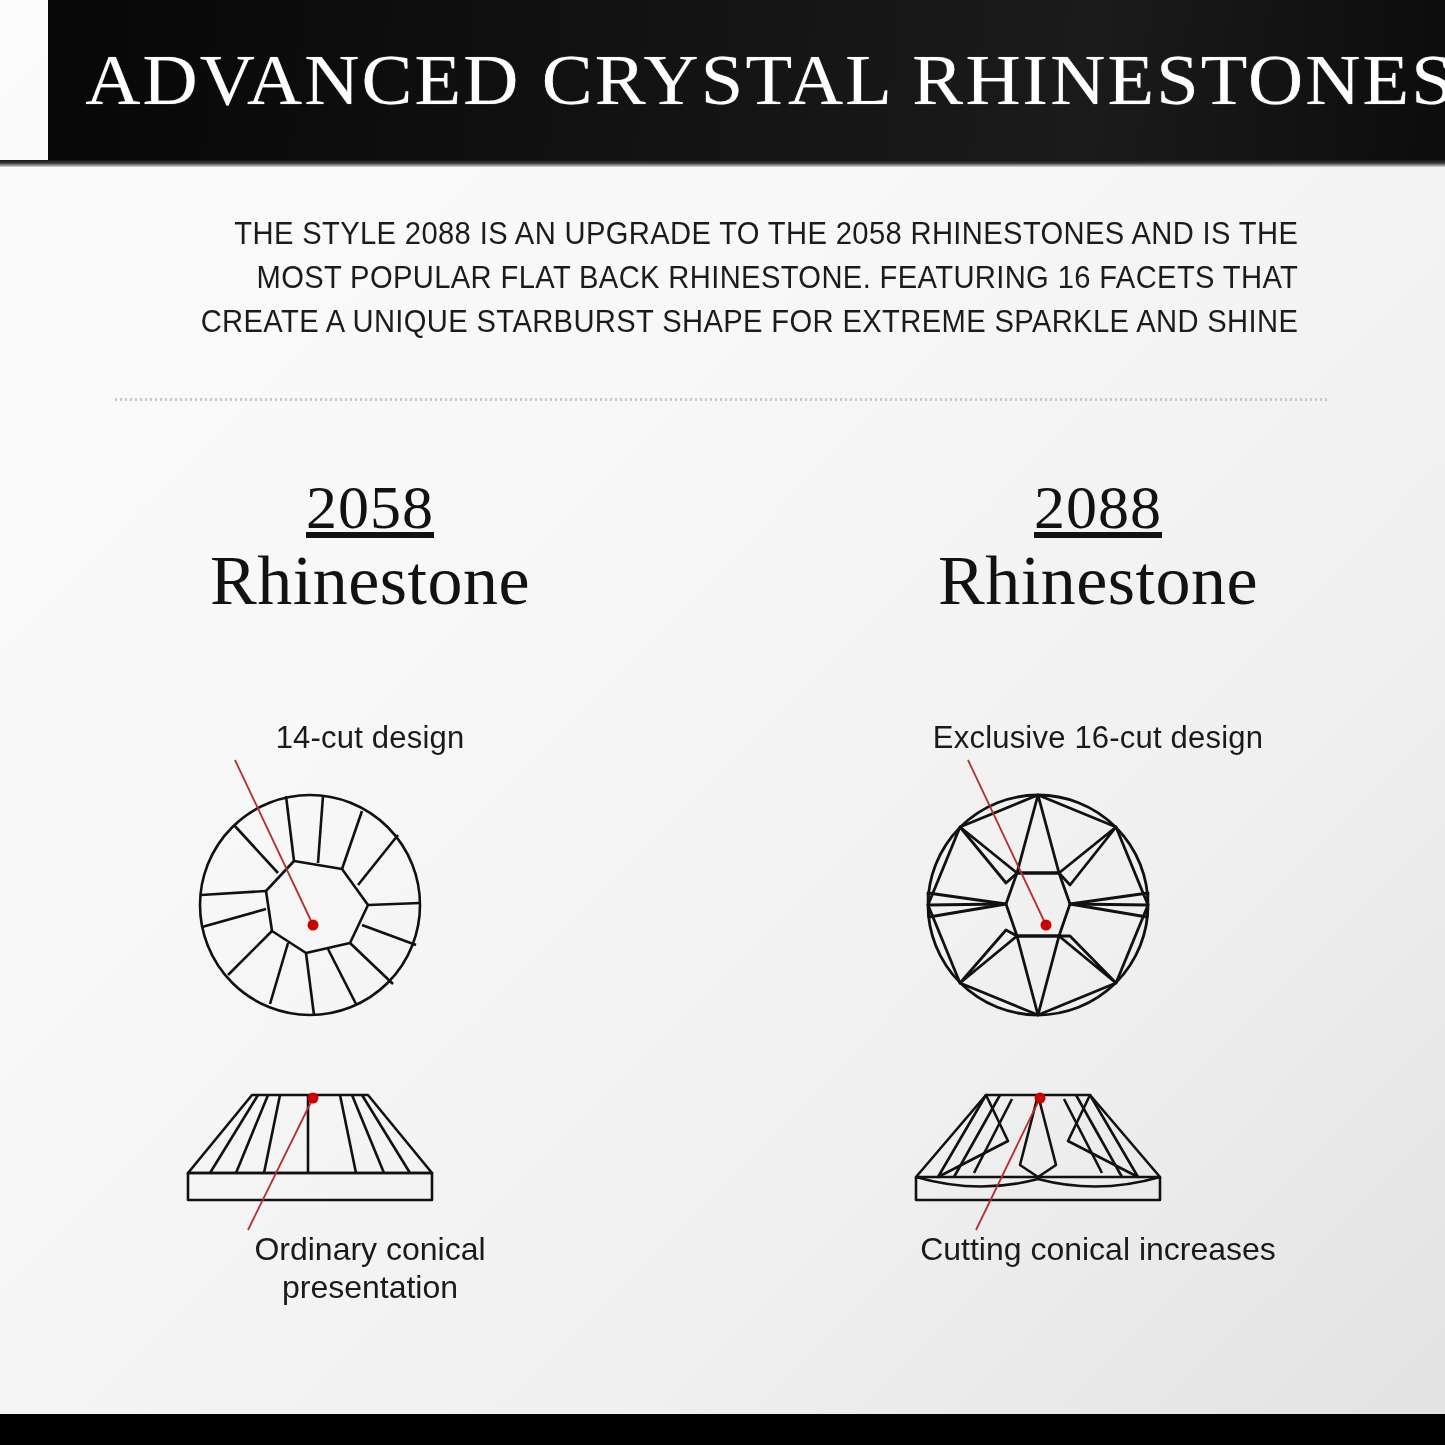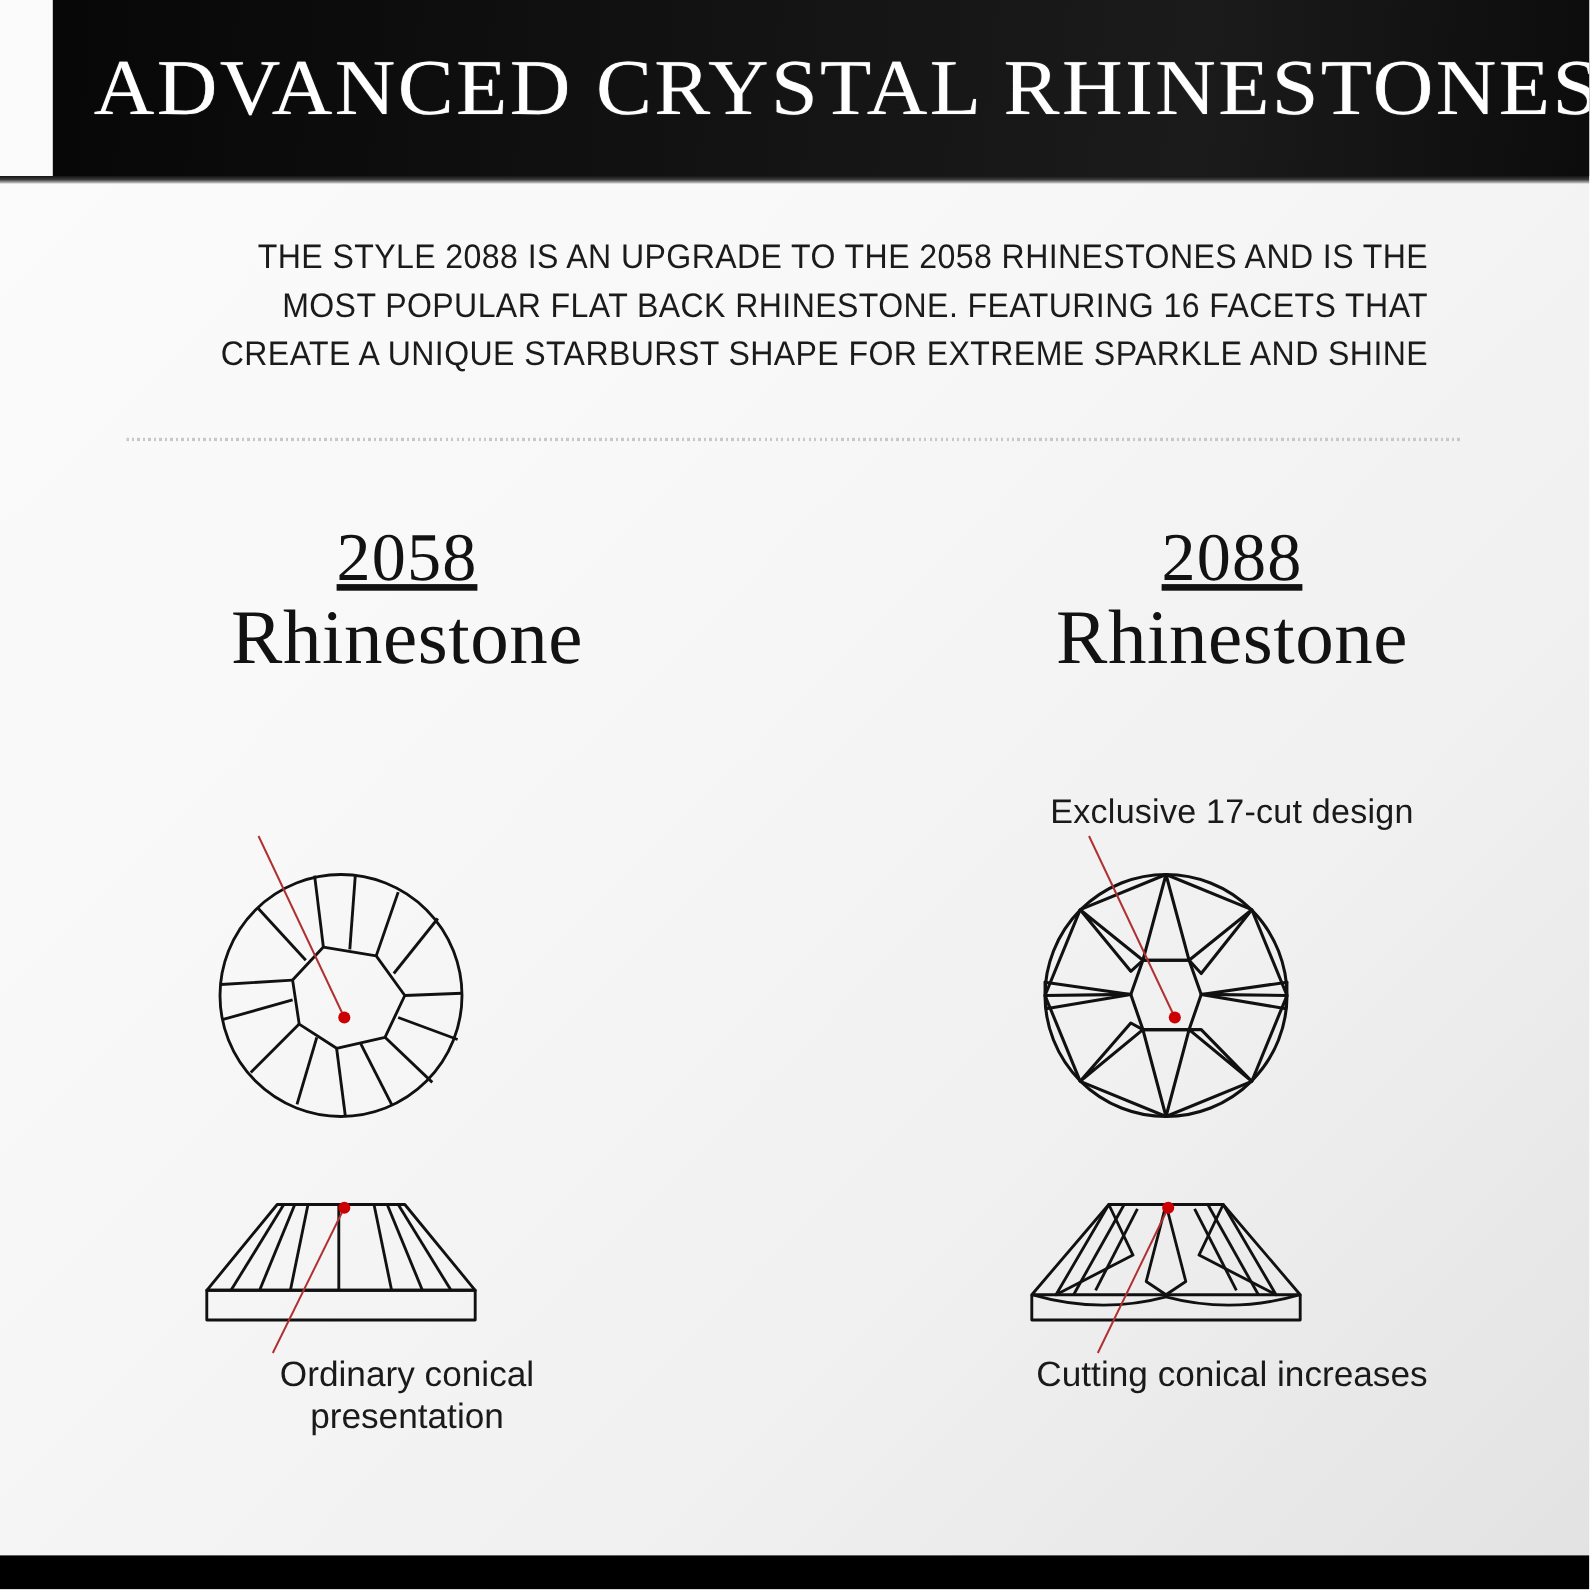--- a/index.html
+++ b/index.html
@@ -78,21 +78,21 @@
         to right, #c8c8c8 0 2px, rgba(255,255,255,0) 2px 5px);
   }
 
   
   .column {
     position: absolute;
     top: 470px;
     width: 620px;
   }
   #column-left  { left: 60px;  }
-  #column-right { left: 810px; }
+  #column-right { left: 788px; }
 
   .col-title {
     font-family: "Liberation Serif", serif;
     color: #121212;
     text-align: center;
     line-height: 74px;
   }
   .col-title .tnum {
     display: block;
     font-size: 62px;
@@ -164,20 +164,21 @@
 
   <div id="divider"></div>
 
   <div class="column" id="column-left">
 
     <div class="col-title">
       <span class="tnum">2058</span>
       <span class="tword">Rhinestone</span>
     </div>
 
+    <div class="cut-label">14-cut design</div>
 
     <div class="figure-top">
       <svg viewBox="0 0 240 240" width="240" height="240">
         <g fill="none" stroke="#111111" stroke-width="2.6" stroke-linejoin="round">
 
           <circle cx="120" cy="120" r="110"></circle>
 
           <polygon points="104,76 152,84 178,120 160,158 116,168 82,146 76,106"></polygon>
 
           <line x1="104" y1="76" x2="96" y2="11"></line>
@@ -233,21 +234,21 @@
     </div>
   </div>
 
   <div class="column" id="column-right">
 
     <div class="col-title">
       <span class="tnum">2088</span>
       <span class="tword">Rhinestone</span>
     </div>
 
-    <div class="cut-label">Exclusive 17-cut design</div>
+    <div class="cut-label">Exclusive 16-cut design</div>
 
     <div class="figure-top">
       <svg viewBox="0 0 240 240" width="240" height="240">
         <g fill="none" stroke="#111111" stroke-width="2.8" stroke-linejoin="round">
 
           <circle cx="120" cy="120" r="110"></circle>
 
           <polygon points="99,88 141,88 152,119 141,151 99,151 88,119"></polygon>
 
           <polygon points="99,88 120,10 141,88"></polygon>

